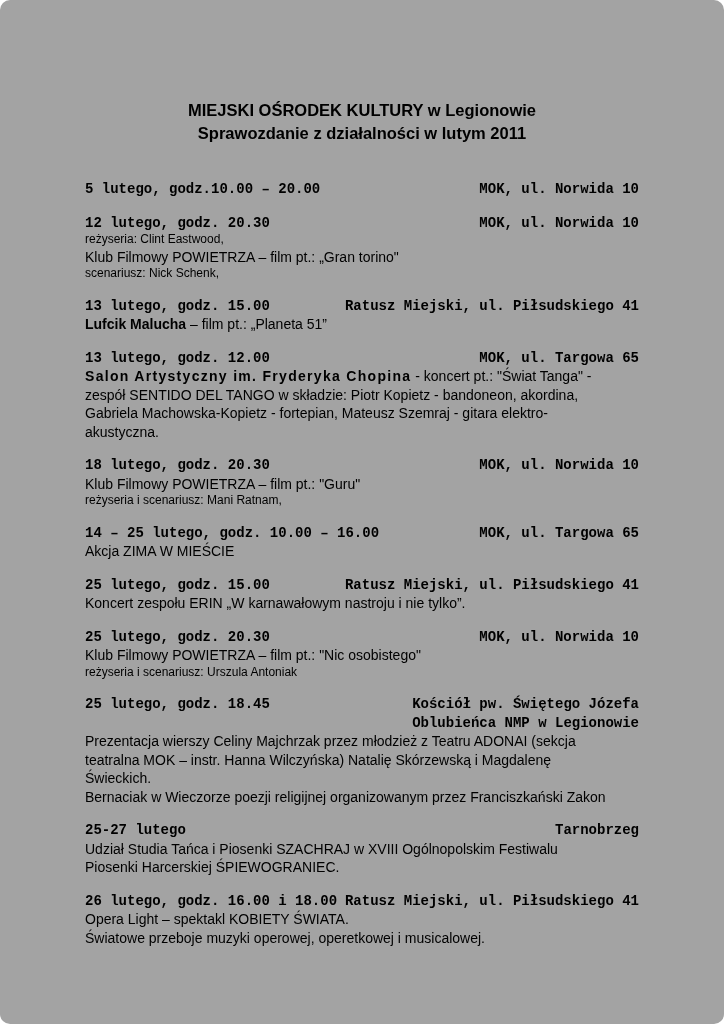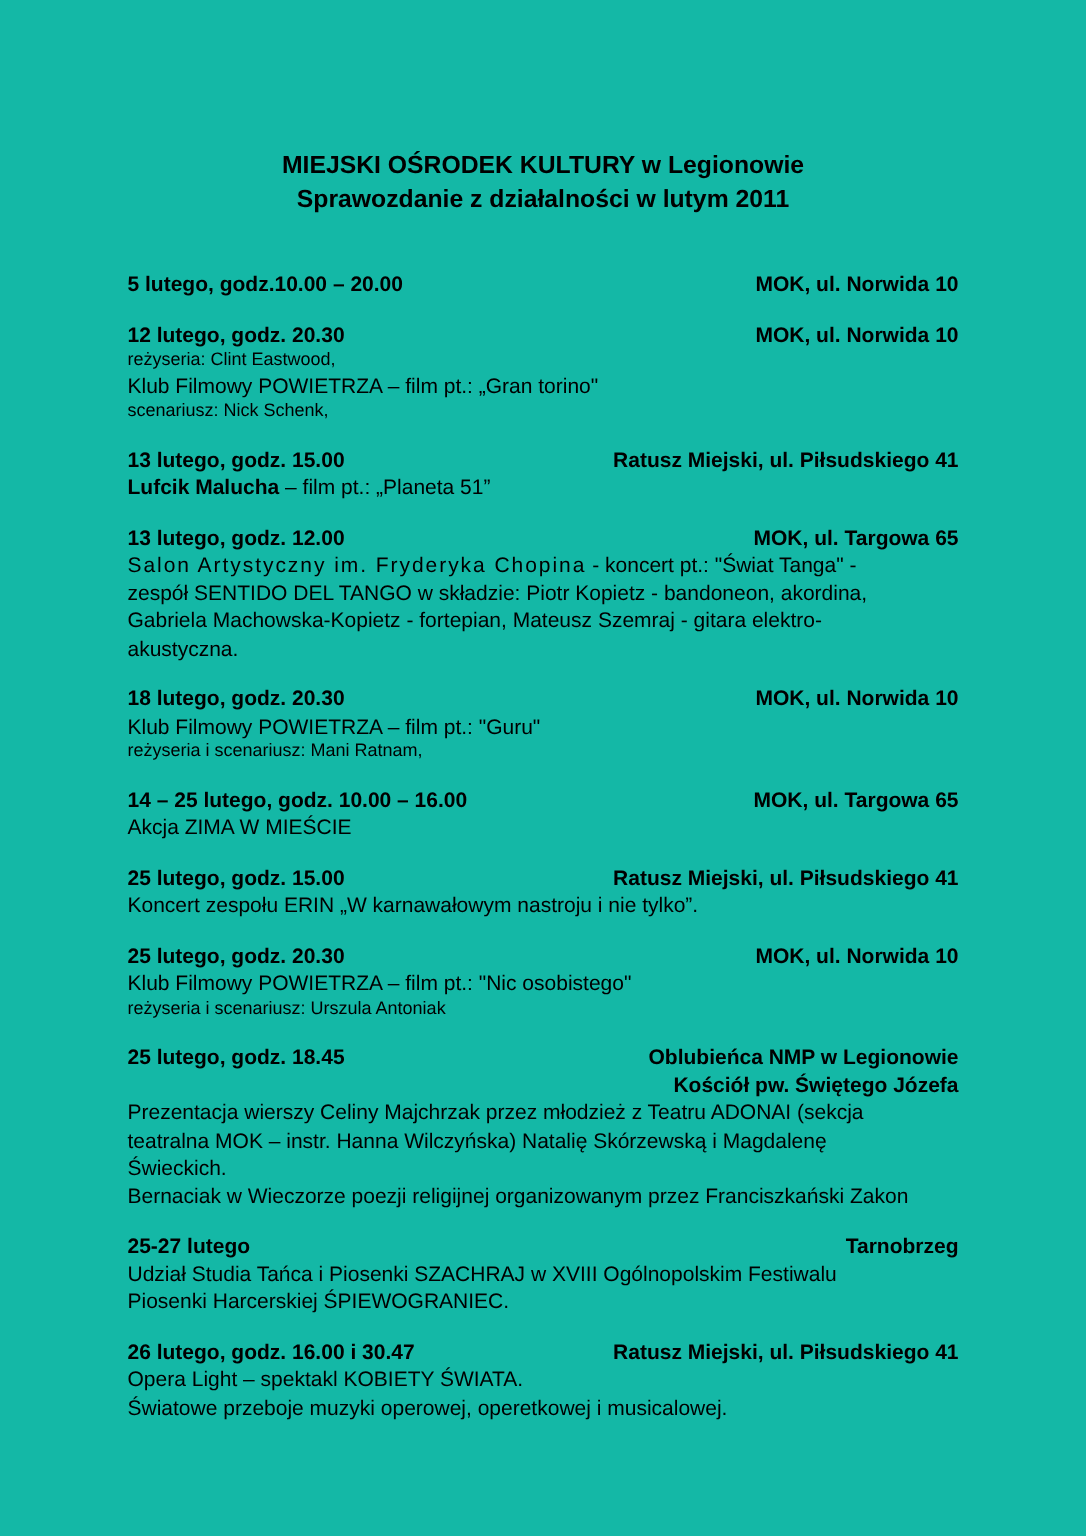--- a/index.html
+++ b/index.html
@@ -11,21 +11,22 @@
     width: 724px;
     height: 1024px;
     font-family: "Liberation Sans", sans-serif;
     color: #000000;
     overflow: hidden;
   }
   .page {
     position: relative;
     width: 724px;
     height: 1024px;
-    background: #14b8a6;
+    background: #a3a3a3;
+    border-radius: 10px;
   }
   .content {
     position: absolute;
     left: 85px;
     top: 0;
     width: 554px;
   }
   .doc-title {
     margin-top: 99px;
     text-align: center;
@@ -41,20 +42,21 @@
   .entry {
     margin-bottom: 15px;
   }
   .entry-head {
     display: flex;
     justify-content: space-between;
     align-items: flex-start;
     font-weight: bold;
     font-size: 14px;
     line-height: 18.5px;
+    font-family: Liberation Mono, monospace;
   }
   .entry-date {
     white-space: nowrap;
   }
   .entry-loc {
     text-align: right;
   }
   .loc-line {
     white-space: nowrap;
     text-align: right;
@@ -68,21 +70,21 @@
     line-height: 15.5px;
     font-size: 12px;
   }
   .run.small {
     font-size: 12px;
   }
   .run.bold {
     font-weight: bold;
   }
   .run.bold-spaced {
-    font-weight: normal;
+    font-weight: bold;
     letter-spacing: 1.3px;
   }
 </style>
 </head>
 <body>
 
 <div class="page">
   <div class="content">
     <div class="doc-title">
       <div>MIEJSKI OŚRODEK KULTURY w Legionowie</div>
@@ -164,42 +166,42 @@
               <div class="loc-line">MOK, ul. Norwida 10</div>
             </div>
           </div>
           <div class="line"><span class="run normal">Klub Filmowy POWIETRZA – film pt.: "Nic osobistego"</span></div>
           <div class="line small-line"><span class="run small">reżyseria i scenariusz: Urszula Antoniak</span></div>
         </div>
         <div class="entry">
           <div class="entry-head">
             <div class="entry-date">25 lutego, godz. 18.45</div>
             <div class="entry-loc">
+              <div class="loc-line">Kościół pw. Świętego Józefa</div>
               <div class="loc-line">Oblubieńca NMP w Legionowie</div>
-              <div class="loc-line">Kościół pw. Świętego Józefa</div>
             </div>
           </div>
           <div class="line"><span class="run normal">Prezentacja wierszy Celiny Majchrzak przez młodzież z Teatru ADONAI (sekcja</span></div>
           <div class="line"><span class="run normal">teatralna MOK – instr. Hanna Wilczyńska) Natalię Skórzewską i Magdalenę</span></div>
           <div class="line"><span class="run normal">Świeckich.</span></div>
           <div class="line"><span class="run normal">Bernaciak w Wieczorze poezji religijnej organizowanym przez Franciszkański Zakon</span></div>
         </div>
         <div class="entry">
           <div class="entry-head">
             <div class="entry-date">25-27 lutego</div>
             <div class="entry-loc">
               <div class="loc-line">Tarnobrzeg</div>
             </div>
           </div>
           <div class="line"><span class="run normal">Udział Studia Tańca i Piosenki SZACHRAJ w XVIII Ogólnopolskim Festiwalu</span></div>
           <div class="line"><span class="run normal">Piosenki Harcerskiej ŚPIEWOGRANIEC.</span></div>
         </div>
         <div class="entry">
           <div class="entry-head">
-            <div class="entry-date">26 lutego, godz. 16.00 i 30.47</div>
+            <div class="entry-date">26 lutego, godz. 16.00 i 18.00</div>
             <div class="entry-loc">
               <div class="loc-line">Ratusz Miejski, ul. Piłsudskiego 41</div>
             </div>
           </div>
           <div class="line"><span class="run normal">Opera Light – spektakl KOBIETY ŚWIATA.</span></div>
           <div class="line"><span class="run normal">Światowe przeboje muzyki operowej, operetkowej i musicalowej.</span></div>
         </div>
       </div>
   </div>
 </div>

